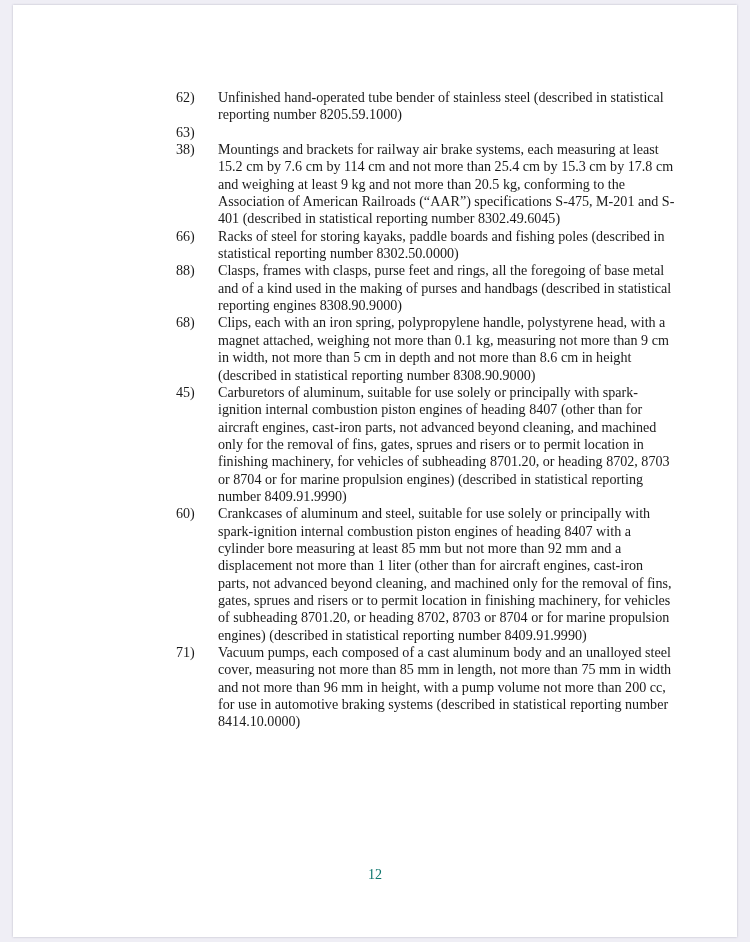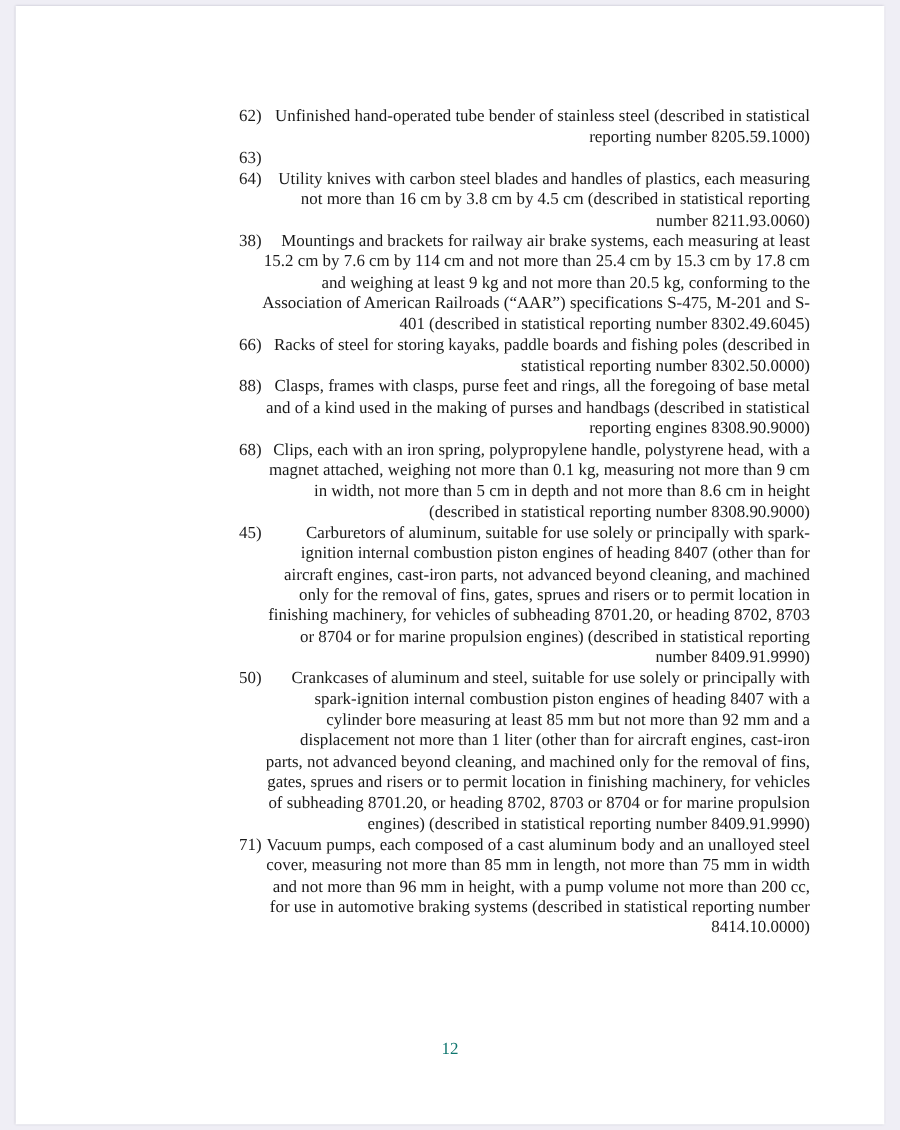--- a/index.html
+++ b/index.html
@@ -21,21 +21,20 @@
     left: 150px; top: 84px;
     width: 512px;
     font-family: "Liberation Serif", "DejaVu Serif", serif;
     font-size: 14.1px;
     line-height: 17.35px;
     color: #1a1a1a;
   }
   .item {
     display: flex;
     align-items: flex-start;
-    text-align: right;
   }
   .num {
     flex: 0 0 auto;
     width: 55px;
     padding-left: 13px;
     box-sizing: border-box;
   }
   .text {
     flex: 1 1 auto;
     width: 455px;
@@ -56,45 +55,41 @@
 <div class="page">
   <div class="content">
     <div class="item">
       <span class="num">62)</span>
       <span class="text">Unfinished hand-operated tube bender of stainless steel (described in statistical reporting number 8205.59.1000)</span>
     </div>
     <div class="item">
       <span class="num">63)</span>
     </div>
     <div class="item">
-      <span class="num">64)</span>
-      <span class="text">Utility knives with carbon steel blades and handles of plastics, each measuring not more than 16 cm by 3.8 cm by 4.5 cm (described in statistical reporting number 8211.93.0060)</span>
-    </div>
-    <div class="item">
       <span class="num">38)</span>
       <span class="text">Mountings and brackets for railway air brake systems, each measuring at least 15.2 cm by 7.6 cm by 114 cm and not more than 25.4 cm by 15.3 cm by 17.8 cm and weighing at least 9 kg and not more than 20.5 kg, conforming to the Association of American Railroads (“AAR”) specifications S-475, M-201 and S-401 (described in statistical reporting number 8302.49.6045)</span>
     </div>
     <div class="item">
       <span class="num">66)</span>
       <span class="text">Racks of steel for storing kayaks, paddle boards and fishing poles (described in statistical reporting number 8302.50.0000)</span>
     </div>
     <div class="item">
       <span class="num">88)</span>
       <span class="text">Clasps, frames with clasps, purse feet and rings, all the foregoing of base metal and of a kind used in the making of purses and handbags (described in statistical reporting engines 8308.90.9000)</span>
     </div>
     <div class="item">
       <span class="num">68)</span>
       <span class="text">Clips, each with an iron spring, polypropylene handle, polystyrene head, with a magnet attached, weighing not more than 0.1 kg, measuring not more than 9 cm in width, not more than 5 cm in depth and not more than 8.6 cm in height (described in statistical reporting number 8308.90.9000)</span>
     </div>
     <div class="item">
       <span class="num">45)</span>
       <span class="text">Carburetors of aluminum, suitable for use solely or principally with spark-ignition internal combustion piston engines of heading 8407 (other than for aircraft engines, cast-iron parts, not advanced beyond cleaning, and machined only for the removal of fins, gates, sprues and risers or to permit location in finishing machinery, for vehicles of subheading 8701.20, or heading 8702, 8703 or 8704 or for marine propulsion engines) (described in statistical reporting number 8409.91.9990)</span>
     </div>
     <div class="item">
-      <span class="num">50)</span>
+      <span class="num">60)</span>
       <span class="text">Crankcases of aluminum and steel, suitable for use solely or principally with spark-ignition internal combustion piston engines of heading 8407 with a cylinder bore measuring at least 85 mm but not more than 92 mm and a displacement not more than 1 liter (other than for aircraft engines, cast-iron parts, not advanced beyond cleaning, and machined only for the removal of fins, gates, sprues and risers or to permit location in finishing machinery, for vehicles of subheading 8701.20, or heading 8702, 8703 or 8704 or for marine propulsion engines) (described in statistical reporting number 8409.91.9990)</span>
     </div>
     <div class="item">
       <span class="num">71)</span>
       <span class="text">Vacuum pumps, each composed of a cast aluminum body and an unalloyed steel cover, measuring not more than 85 mm in length, not more than 75 mm in width and not more than 96 mm in height, with a pump volume not more than 200 cc, for use in automotive braking systems (described in statistical reporting number 8414.10.0000)</span>
     </div>
   </div>
 </div>
 <div class="footer">12</div>
 

